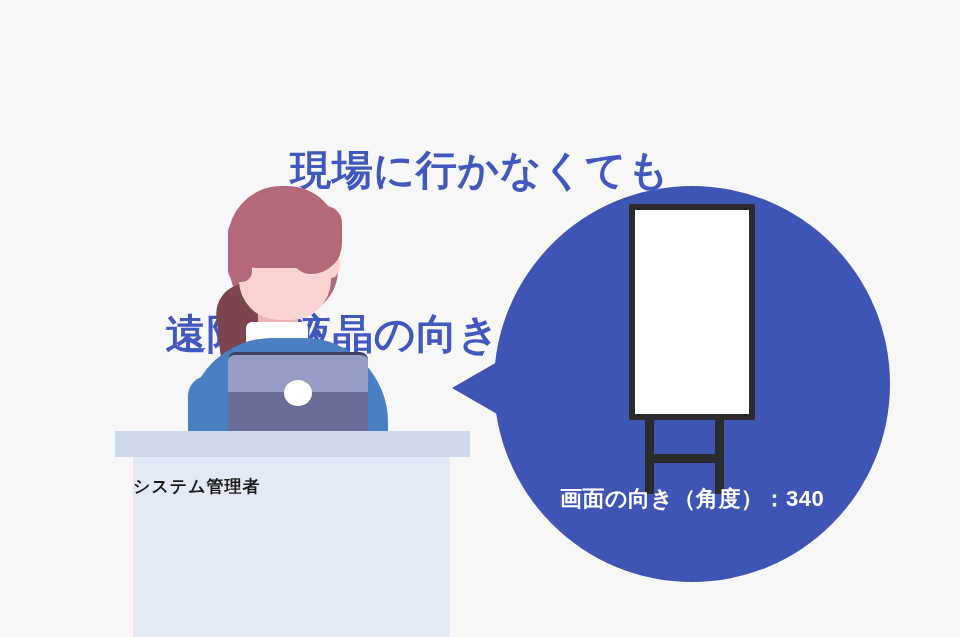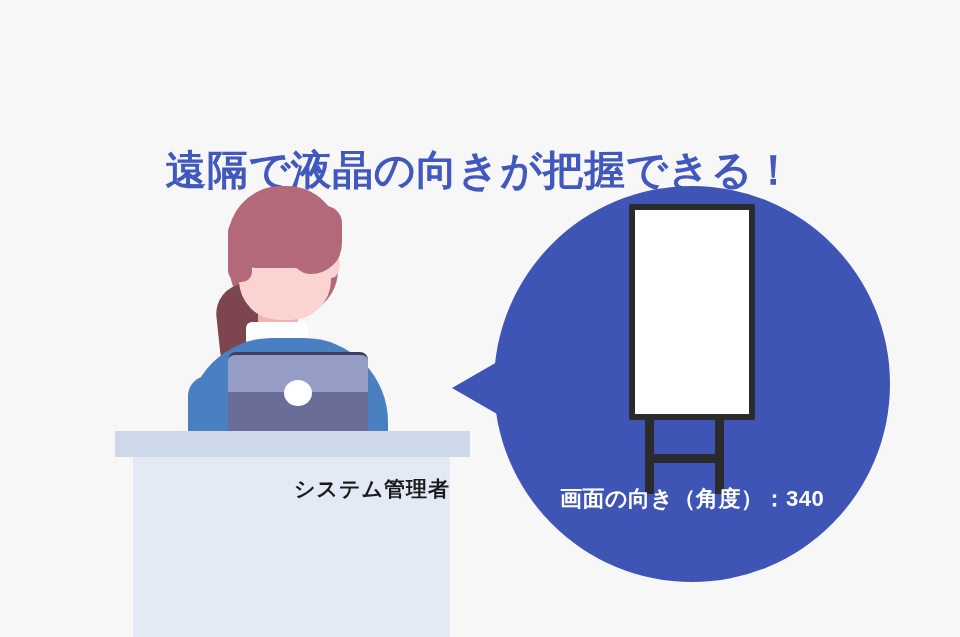--- a/index.html
+++ b/index.html
@@ -204,23 +204,23 @@
     top: 277px;
     width: 317px;
     height: 180px;
     background: #e3eaf5;
   }
   .desk-label {
     position: absolute;
     left: 23px;
     top: 295px;
     width: 317px;
-    text-align: right;
+    text-align: left;
     color: #1a1a1a;
-    font-size: 21px;
+    font-size: 17px;
     font-weight: bold;
     letter-spacing: 1px;
     white-space: nowrap;
   }
 
   
   .bubble {
     position: absolute;
     left: 494px;
     top: 186px;
@@ -301,20 +301,21 @@
     height: 9px;
     background: #2b2b2e;
   }
 </style>
 </head>
 <body>
 
 <div id="stage">
 
   <div class="headline">
+    <span class="line">現場に行かなくても</span>
     <span class="line">遠隔で液晶の向きが把握できる！</span>
   </div>
 
   <div class="person-scene">
     <div class="hair-back"></div>
     <div class="ponytail"></div>
     <div class="neck"></div>
     <div class="collar"></div>
     <div class="face"></div>
     <div class="ear-left"></div>

